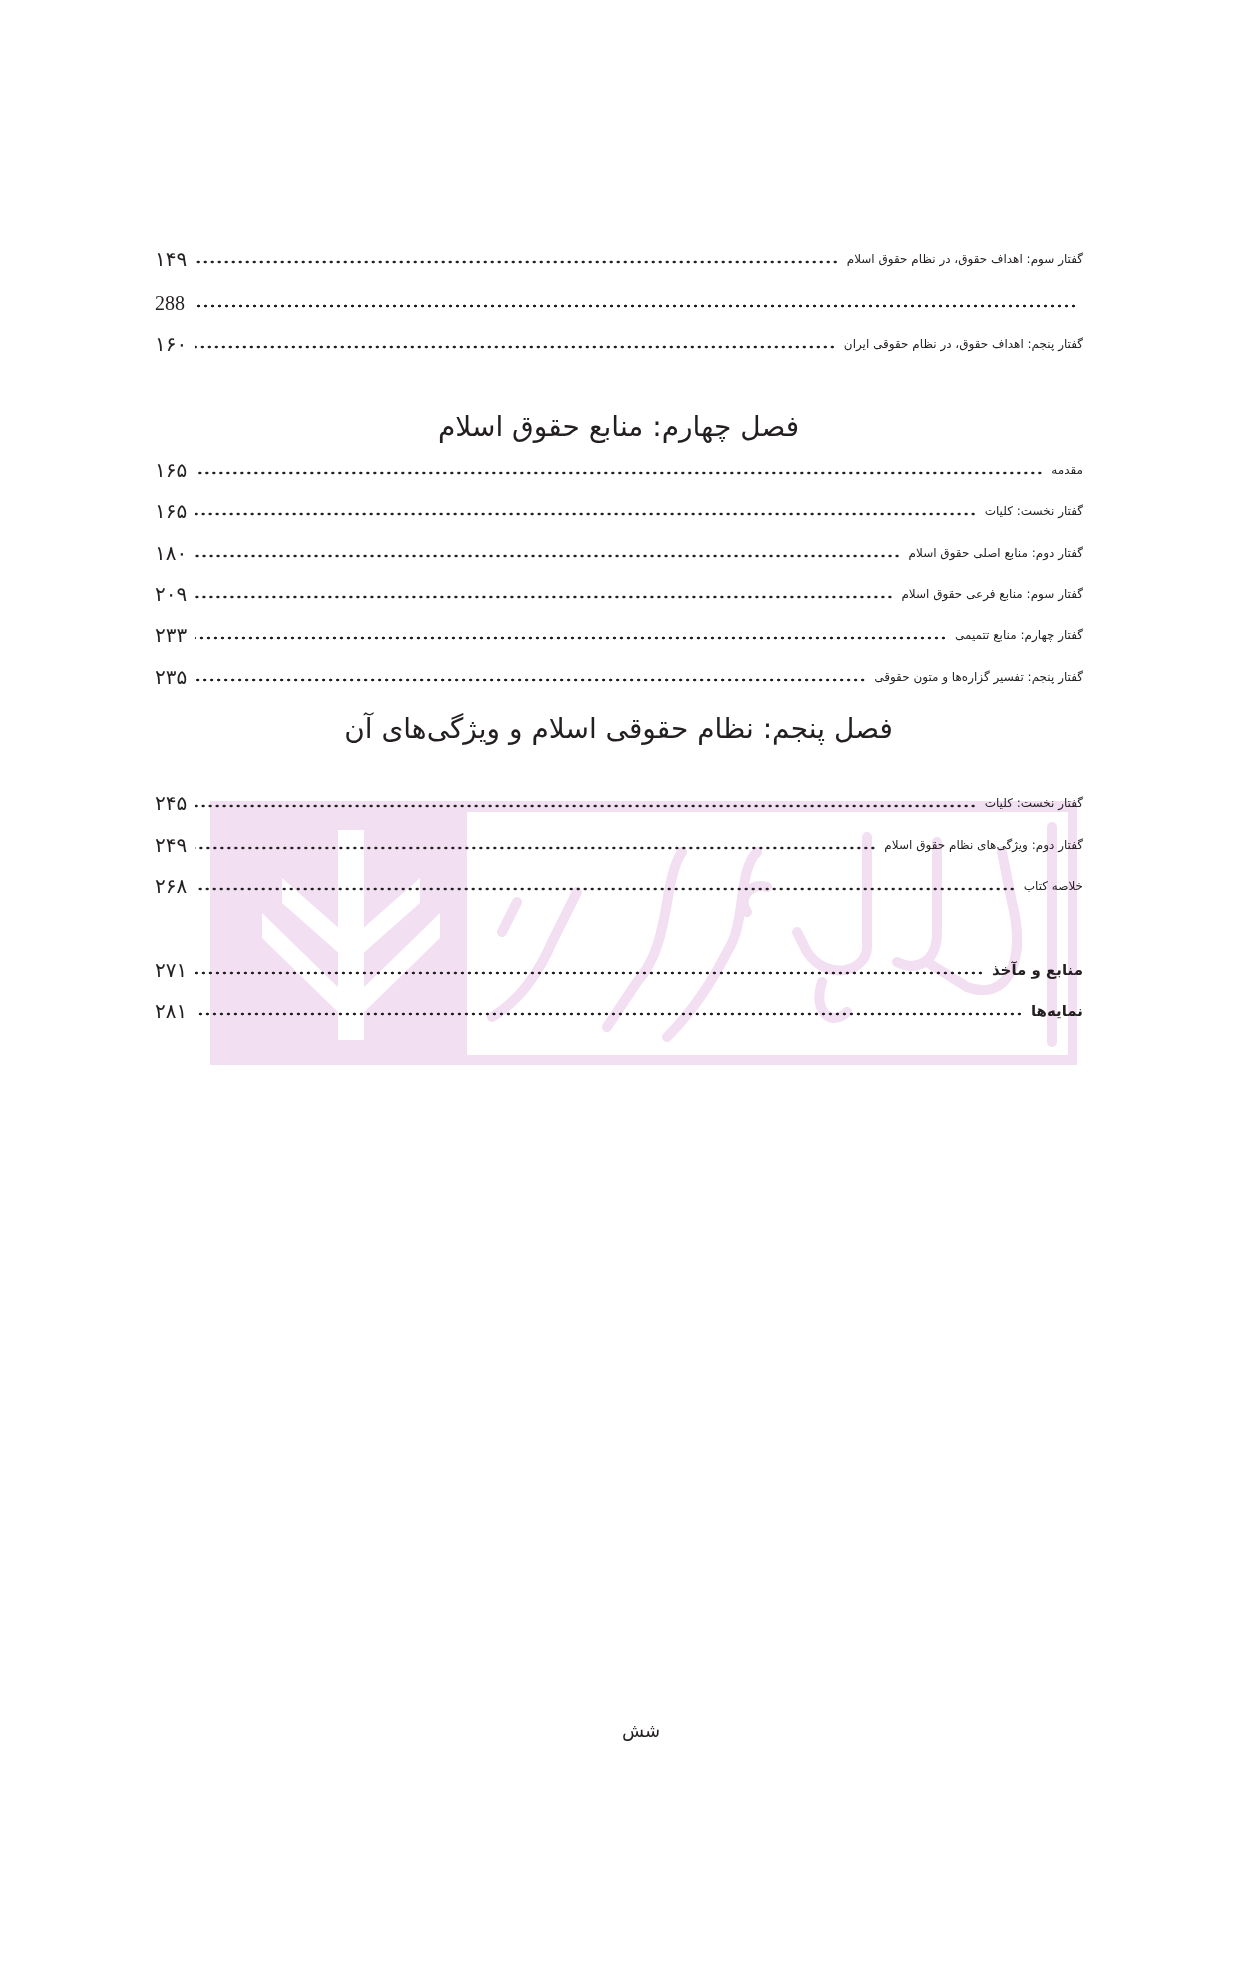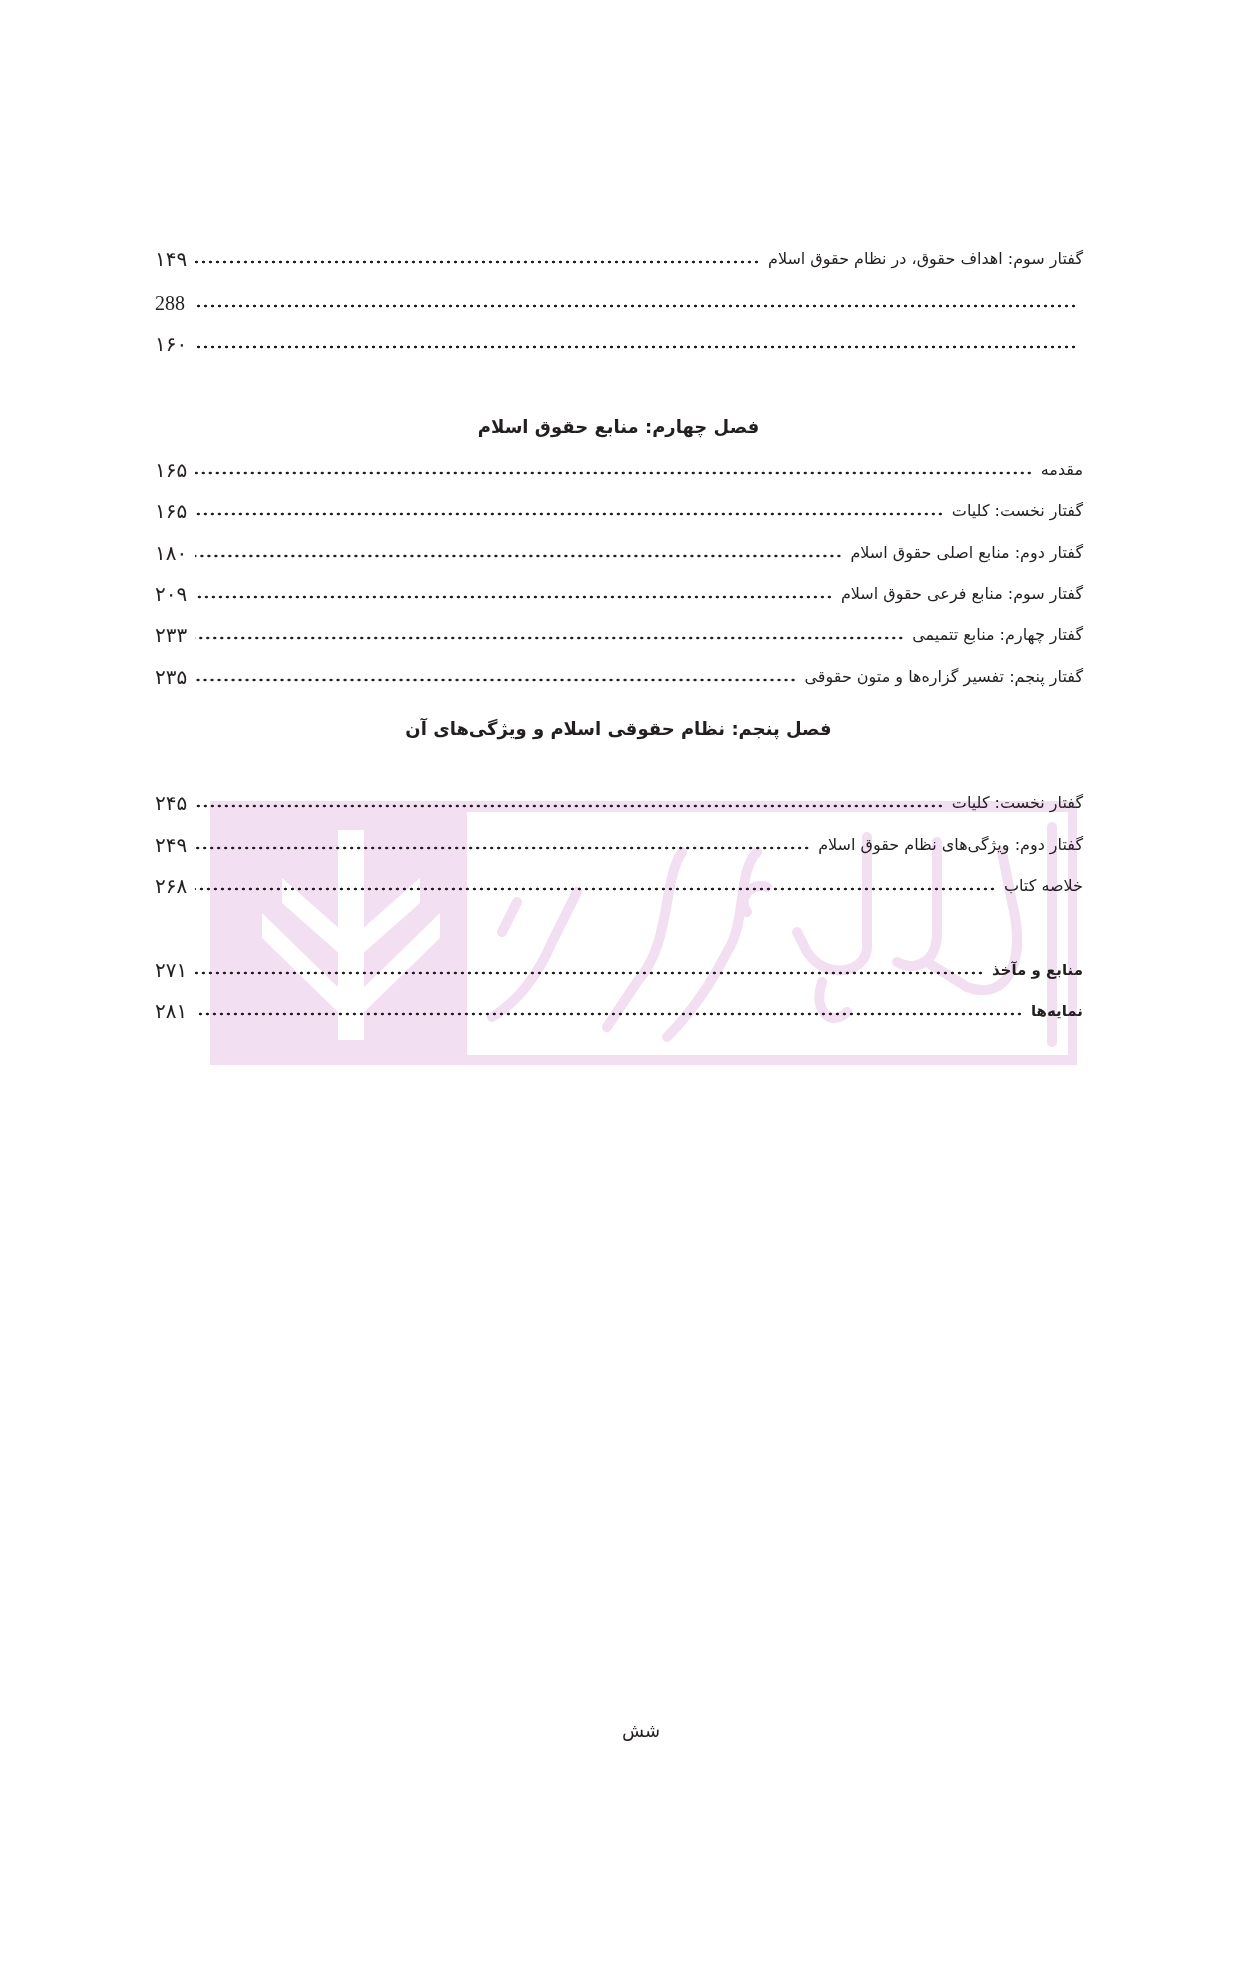--- a/index.html
+++ b/index.html
@@ -10,31 +10,31 @@
   .wm { position: absolute; left: 210px; top: 801px; width: 867px; height: 264px;
         background: #f2dff1; z-index: 0; }
   .wm-inner { position: absolute; left: 257px; top: 11px; width: 601px; height: 243px;
               background: #ffffff; }
   .wm-logo { position: absolute; left: 52px; top: 25px; width: 180px; height: 215px; }
   .wm-letters { position: absolute; left: 0; top: 0; width: 601px; height: 243px; }
 
   .toc { position: absolute; left: 0; top: 0; width: 1237px; z-index: 1; }
   .row { position: absolute; left: 155px; width: 928px; height: 30px;
          display: flex; flex-direction: row-reverse; align-items: flex-end; direction: ltr; }
-  .row .title { direction: rtl; white-space: nowrap; font-size: 16px; line-height: 30px;
+  .row .title { direction: rtl; white-space: nowrap; font-size: 12px; line-height: 30px;
                 padding-left: 2px; }
   .row .title.bold { font-weight: bold; font-size: 15px; }
   .row .leader { flex: 1; height: 6px; margin: 0 6px 9px 0;
                  background-image: radial-gradient(circle, #231f20 1.3px, transparent 1.6px);
                  background-size: 7px 6px; background-repeat: repeat-x;
                  background-position: right center; }
   .row .page { font-size: 20px; line-height: 30px; direction: rtl; min-width: 40px; text-align: left; font-family: Liberation Serif, serif; }
 
   .heading { position: absolute; left: 0; width: 1237px; text-align: center; direction: rtl;
-             font-weight: bold; font-size: 18px; line-height: 34px; }
+             font-weight: normal; font-size: 28px; line-height: 34px; }
   .folio { position: absolute; left: 0; width: 1282px; text-align: center; top: 1720px;
            font-size: 18px; direction: rtl; }
 </style>
 </head>
 <body>
 
 <div class="wm">
   <svg class="wm-logo" viewBox="0 0 180 215">
     <g fill="#ffffff">
       <rect x="76" y="4" width="26" height="210"></rect>
@@ -67,20 +67,21 @@
   <div class="row" style="top:244px">
     <span class="title">گفتار سوم:  اهداف حقوق، در نظام حقوق اسلام</span>
     <span class="leader"></span>
     <span class="page">۱۴۹</span>
   </div>
   <div class="row" style="top:288px">
     <span class="leader"></span>
     <span class="page">288</span>
   </div>
   <div class="row" style="top:329px">
+    <span class="title">گفتار پنجم:  اهداف حقوق، در نظام حقوقی ایران</span>
     <span class="leader"></span>
     <span class="page">۱۶۰</span>
   </div>
 
   <div class="heading" style="top:410px; padding-left:0;">فصل چهارم: منابع حقوق اسلام</div>
   <div class="row" style="top:455px">
     <span class="title">مقدمه</span>
     <span class="leader"></span>
     <span class="page">۱۶۵</span>
   </div>

